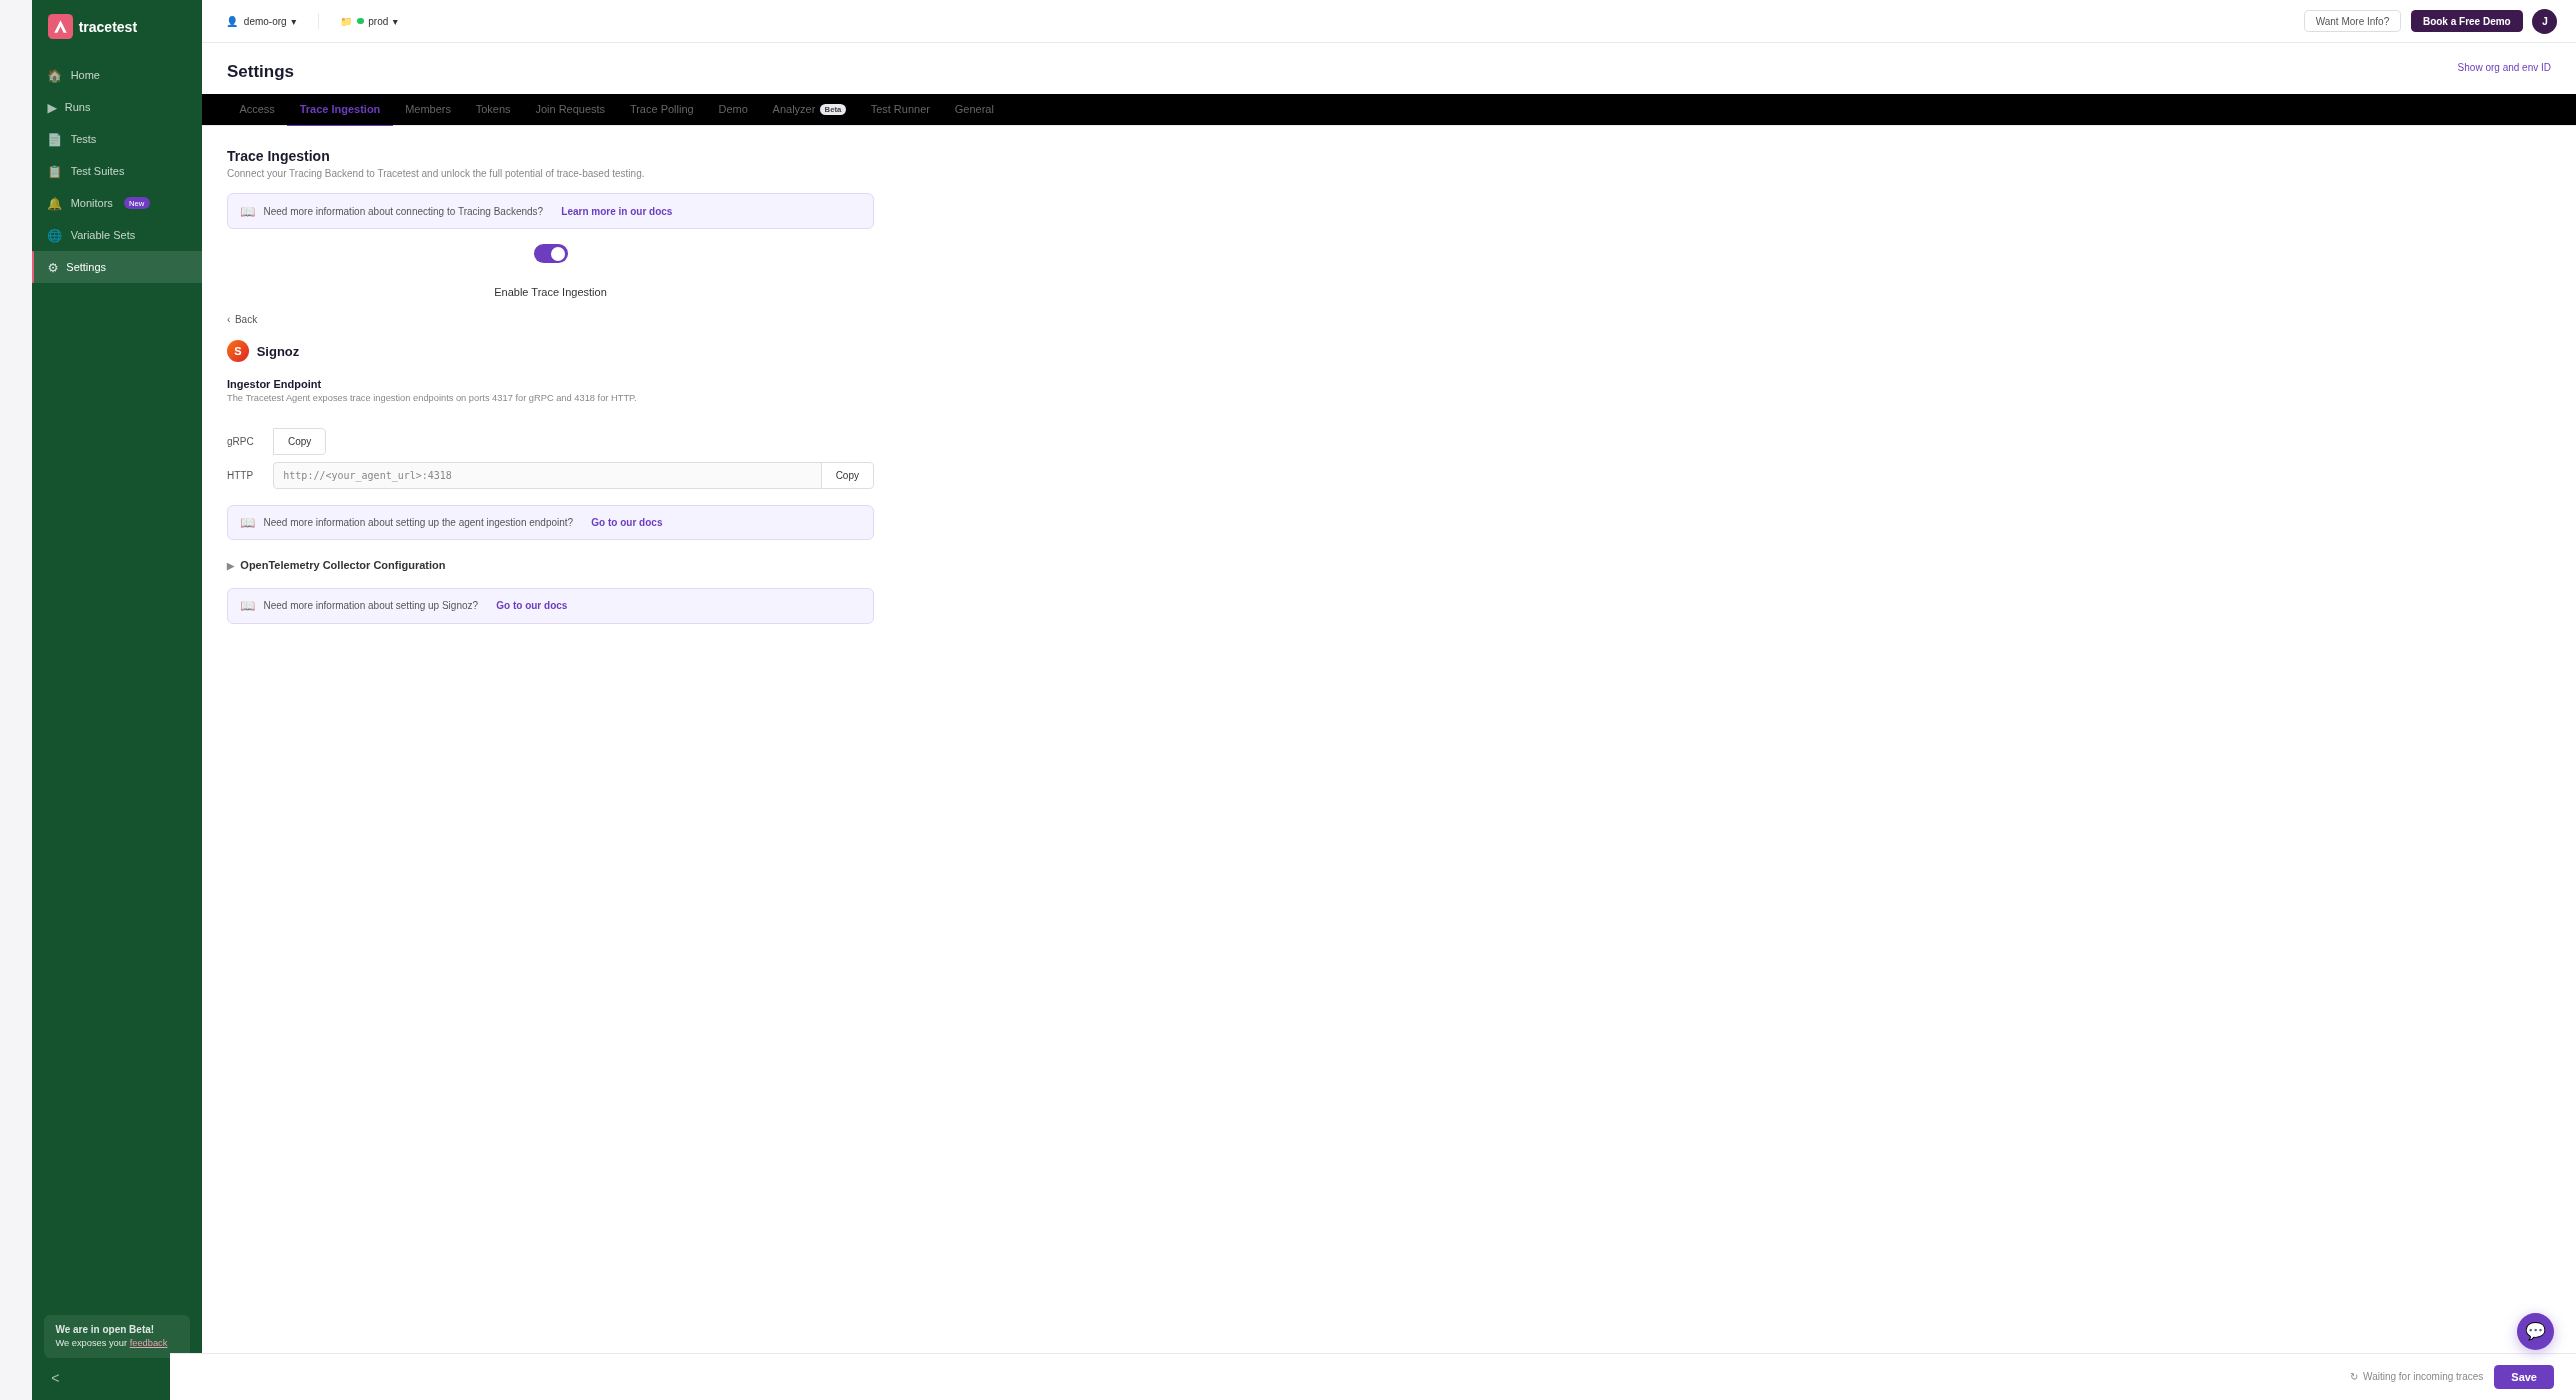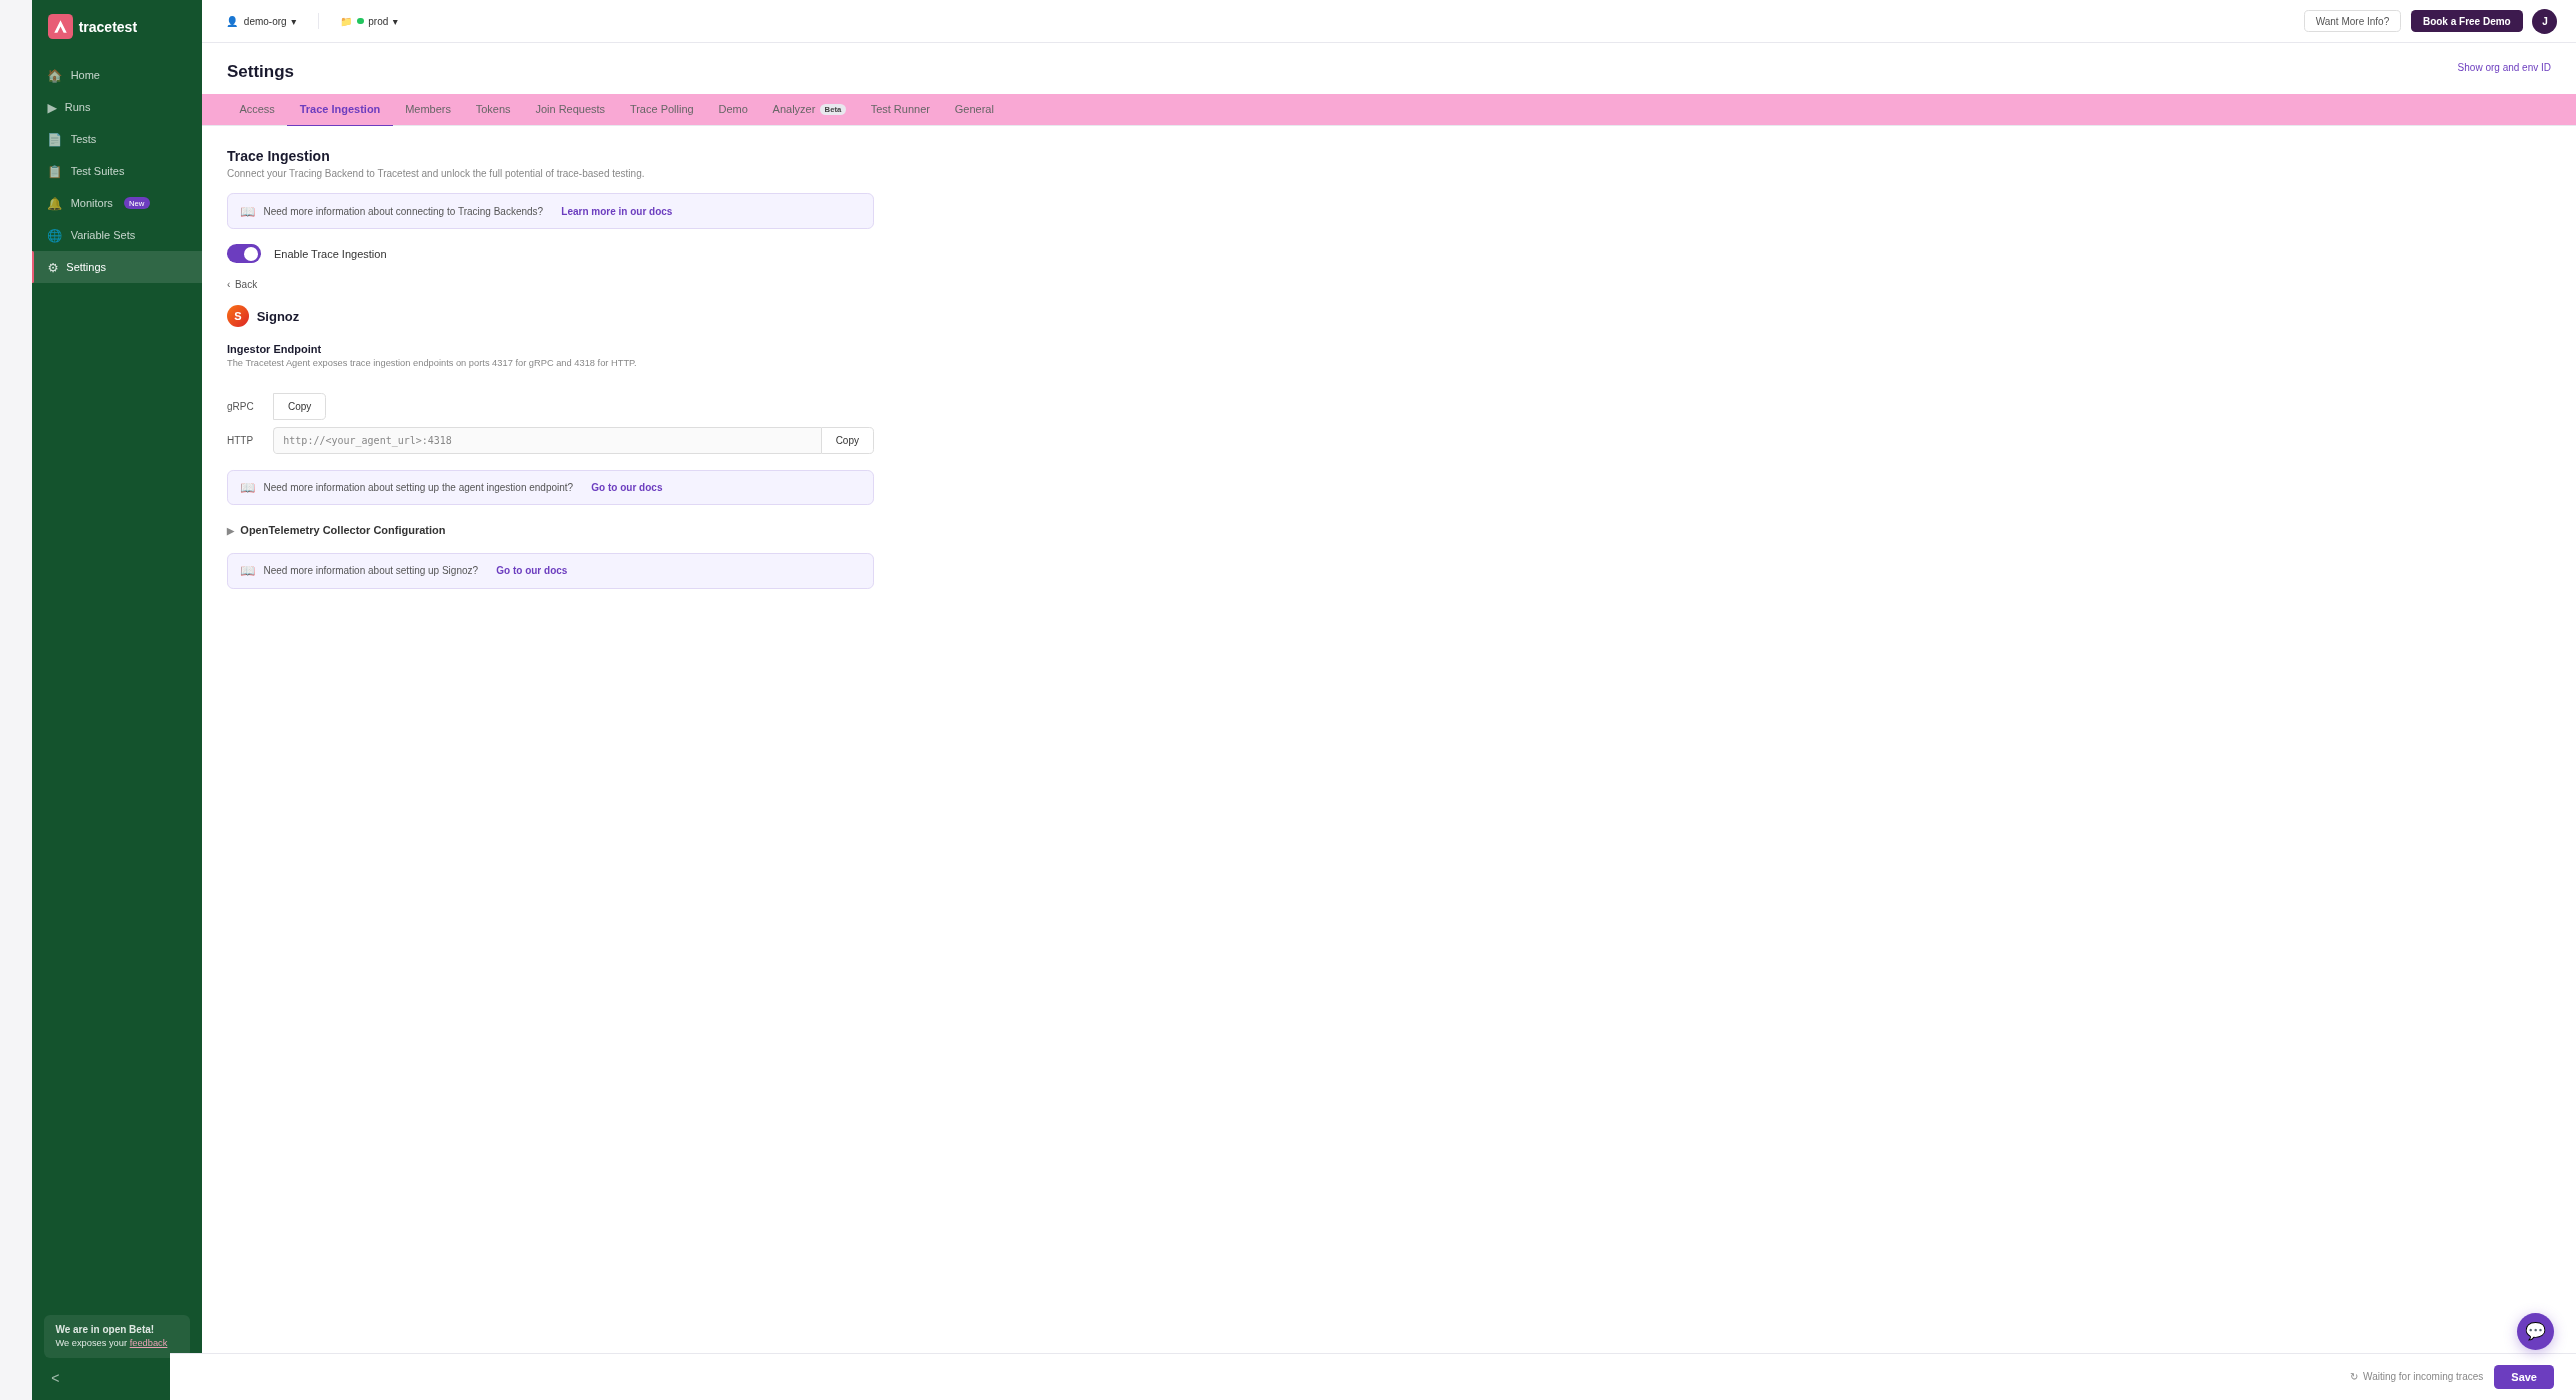--- a/index.html
+++ b/index.html
@@ -199,21 +199,21 @@
       text-decoration: none;
     }
 
     
     .tabs {
       display: flex;
       align-items: flex-end;
       gap: 0;
       border-bottom: 0.8px solid #e8e8ee;
       padding: 0 25px;
-      background: #f9a8d4;
+      background: #000000;
     }
     .tab {
       padding: 9.3px 12.4px;
       font-size: 11px;
       color: #666;
       cursor: pointer;
       border-bottom: 1.5px solid transparent;
       margin-bottom: -0.8px;
       display: flex;
       align-items: center;
@@ -262,22 +262,23 @@
       align-items: center;
       gap: 7.7px;
       margin-bottom: 15.5px;
     }
     .info-box-icon { font-size: 12.4px; color: #6c3dbf; }
     .info-link { color: #6c3dbf; font-weight: 600; text-decoration: none; cursor: pointer; }
 
     .toggle-row {
       display: flex;
       align-items: center;
-      gap: 13px;
+      gap: 23px;
       margin-bottom: 15.5px;
+      flex-direction: column;
     }
     .toggle {
       position: relative;
       width: 34px;
       height: 18.6px;
     }
     .toggle input { opacity: 0; width: 0; height: 0; }
     .toggle-slider {
       position: absolute;
       top: 0; left: 0; right: 0; bottom: 0;

